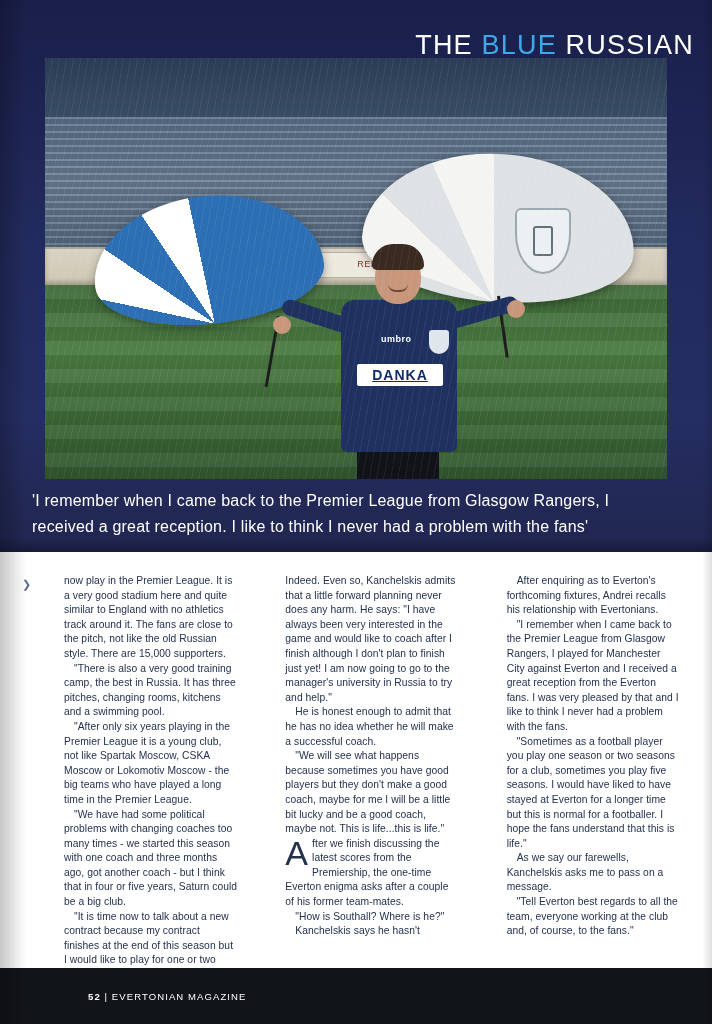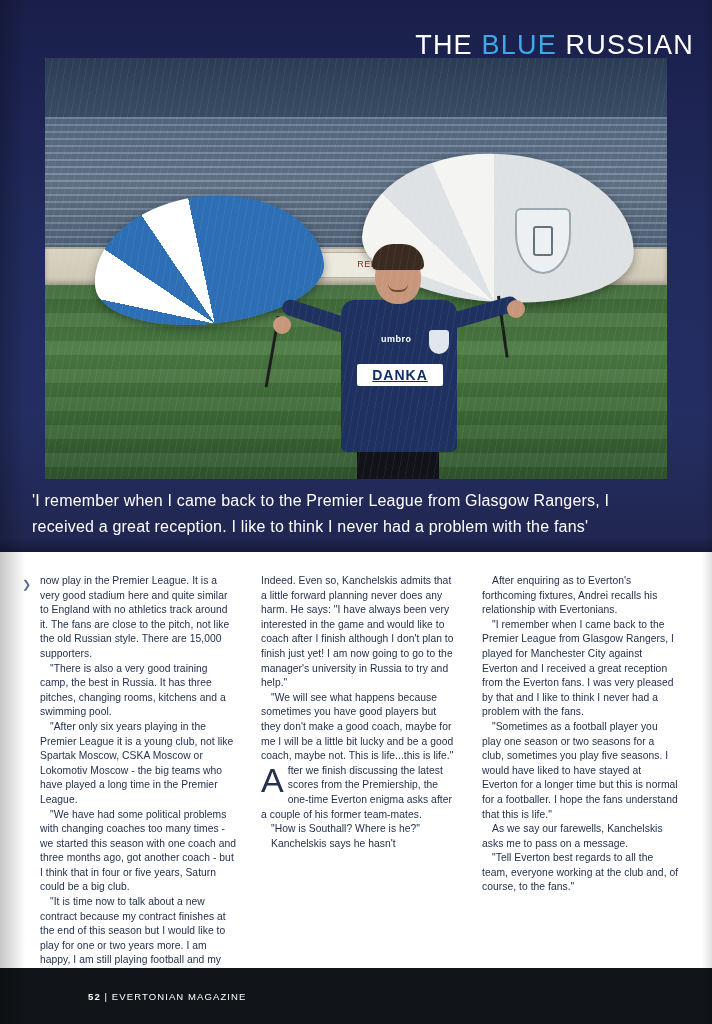--- a/index.html
+++ b/index.html
@@ -254,20 +254,21 @@
     width: 640px; height: 380px;
     display: flex;
     gap: 24px;
   }
   .col {
     width: 197px;
     color: #23314d;
     font-size: 10.3px;
     line-height: 14.6px;
     letter-spacing: .05px;
+    margin-left: 24px;
   }
   .col p { margin-bottom: 0; text-indent: 10px; }
   .col p.first { text-indent: 0; }
   .arrow-marker {
     position: absolute; left: 22px; top: 26px;
     color: #5a6d8c; font-size: 11px;
   }
   .dropcap-para { position: relative; }
   .dropcap {
     float: left;
@@ -349,20 +350,21 @@
       <div class="col">
         <p class="first">now play in the Premier League. It is a very good stadium here and quite similar to England with no athletics track around it. The fans are close to the pitch, not like the old Russian style. There are 15,000 supporters.</p>
         <p>"There is also a very good training camp, the best in Russia. It has three pitches, changing rooms, kitchens and a swimming pool.</p>
         <p>"After only six years playing in the Premier League it is a young club, not like Spartak Moscow, CSKA Moscow or Lokomotiv Moscow - the big teams who have played a long time in the Premier League.</p>
         <p>"We have had some political problems with changing coaches too many times - we started this season with one coach and three months ago, got another coach - but I think that in four or five years, Saturn could be a big club.</p>
         <p>"It is time now to talk about a new contract because my contract finishes at the end of this season but I would like to play for one or two years more. I am happy, I am still playing football and my physical condition is good, so why stop playing?"</p>
       </div>
 
       <div class="col">
         <p class="first">Indeed. Even so, Kanchelskis admits that a little forward planning never does any harm. He says: "I have always been very interested in the game and would like to coach after I finish although I don't plan to finish just yet! I am now going to go to the manager's university in Russia to try and help."</p>
+        <p>He is honest enough to admit that he has no idea whether he will make a successful coach.</p>
         <p>"We will see what happens because sometimes you have good players but they don't make a good coach, maybe for me I will be a little bit lucky and be a good coach, maybe not. This is life...this is life."</p>
         <p class="dropcap-para first"><span class="dropcap">A</span><span>fter we finish discussing the latest scores from the Premiership, the one-time Everton enigma asks after a couple of his former team-mates.</span></p>
         <p>"How is Southall? Where is he?"</p>
         <p>Kanchelskis says he hasn't</p>
       </div>
 
       <div class="col">
         <p>After enquiring as to Everton's forthcoming fixtures, Andrei recalls his relationship with Evertonians.</p>
         <p>"I remember when I came back to the Premier League from Glasgow Rangers, I played for Manchester City against Everton and I received a great reception from the Everton fans. I was very pleased by that and I like to think I never had a problem with the fans.</p>
         <p>"Sometimes as a football player you play one season or two seasons for a club, sometimes you play five seasons. I would have liked to have stayed at Everton for a longer time but this is normal for a footballer. I hope the fans understand that this is life."</p>

